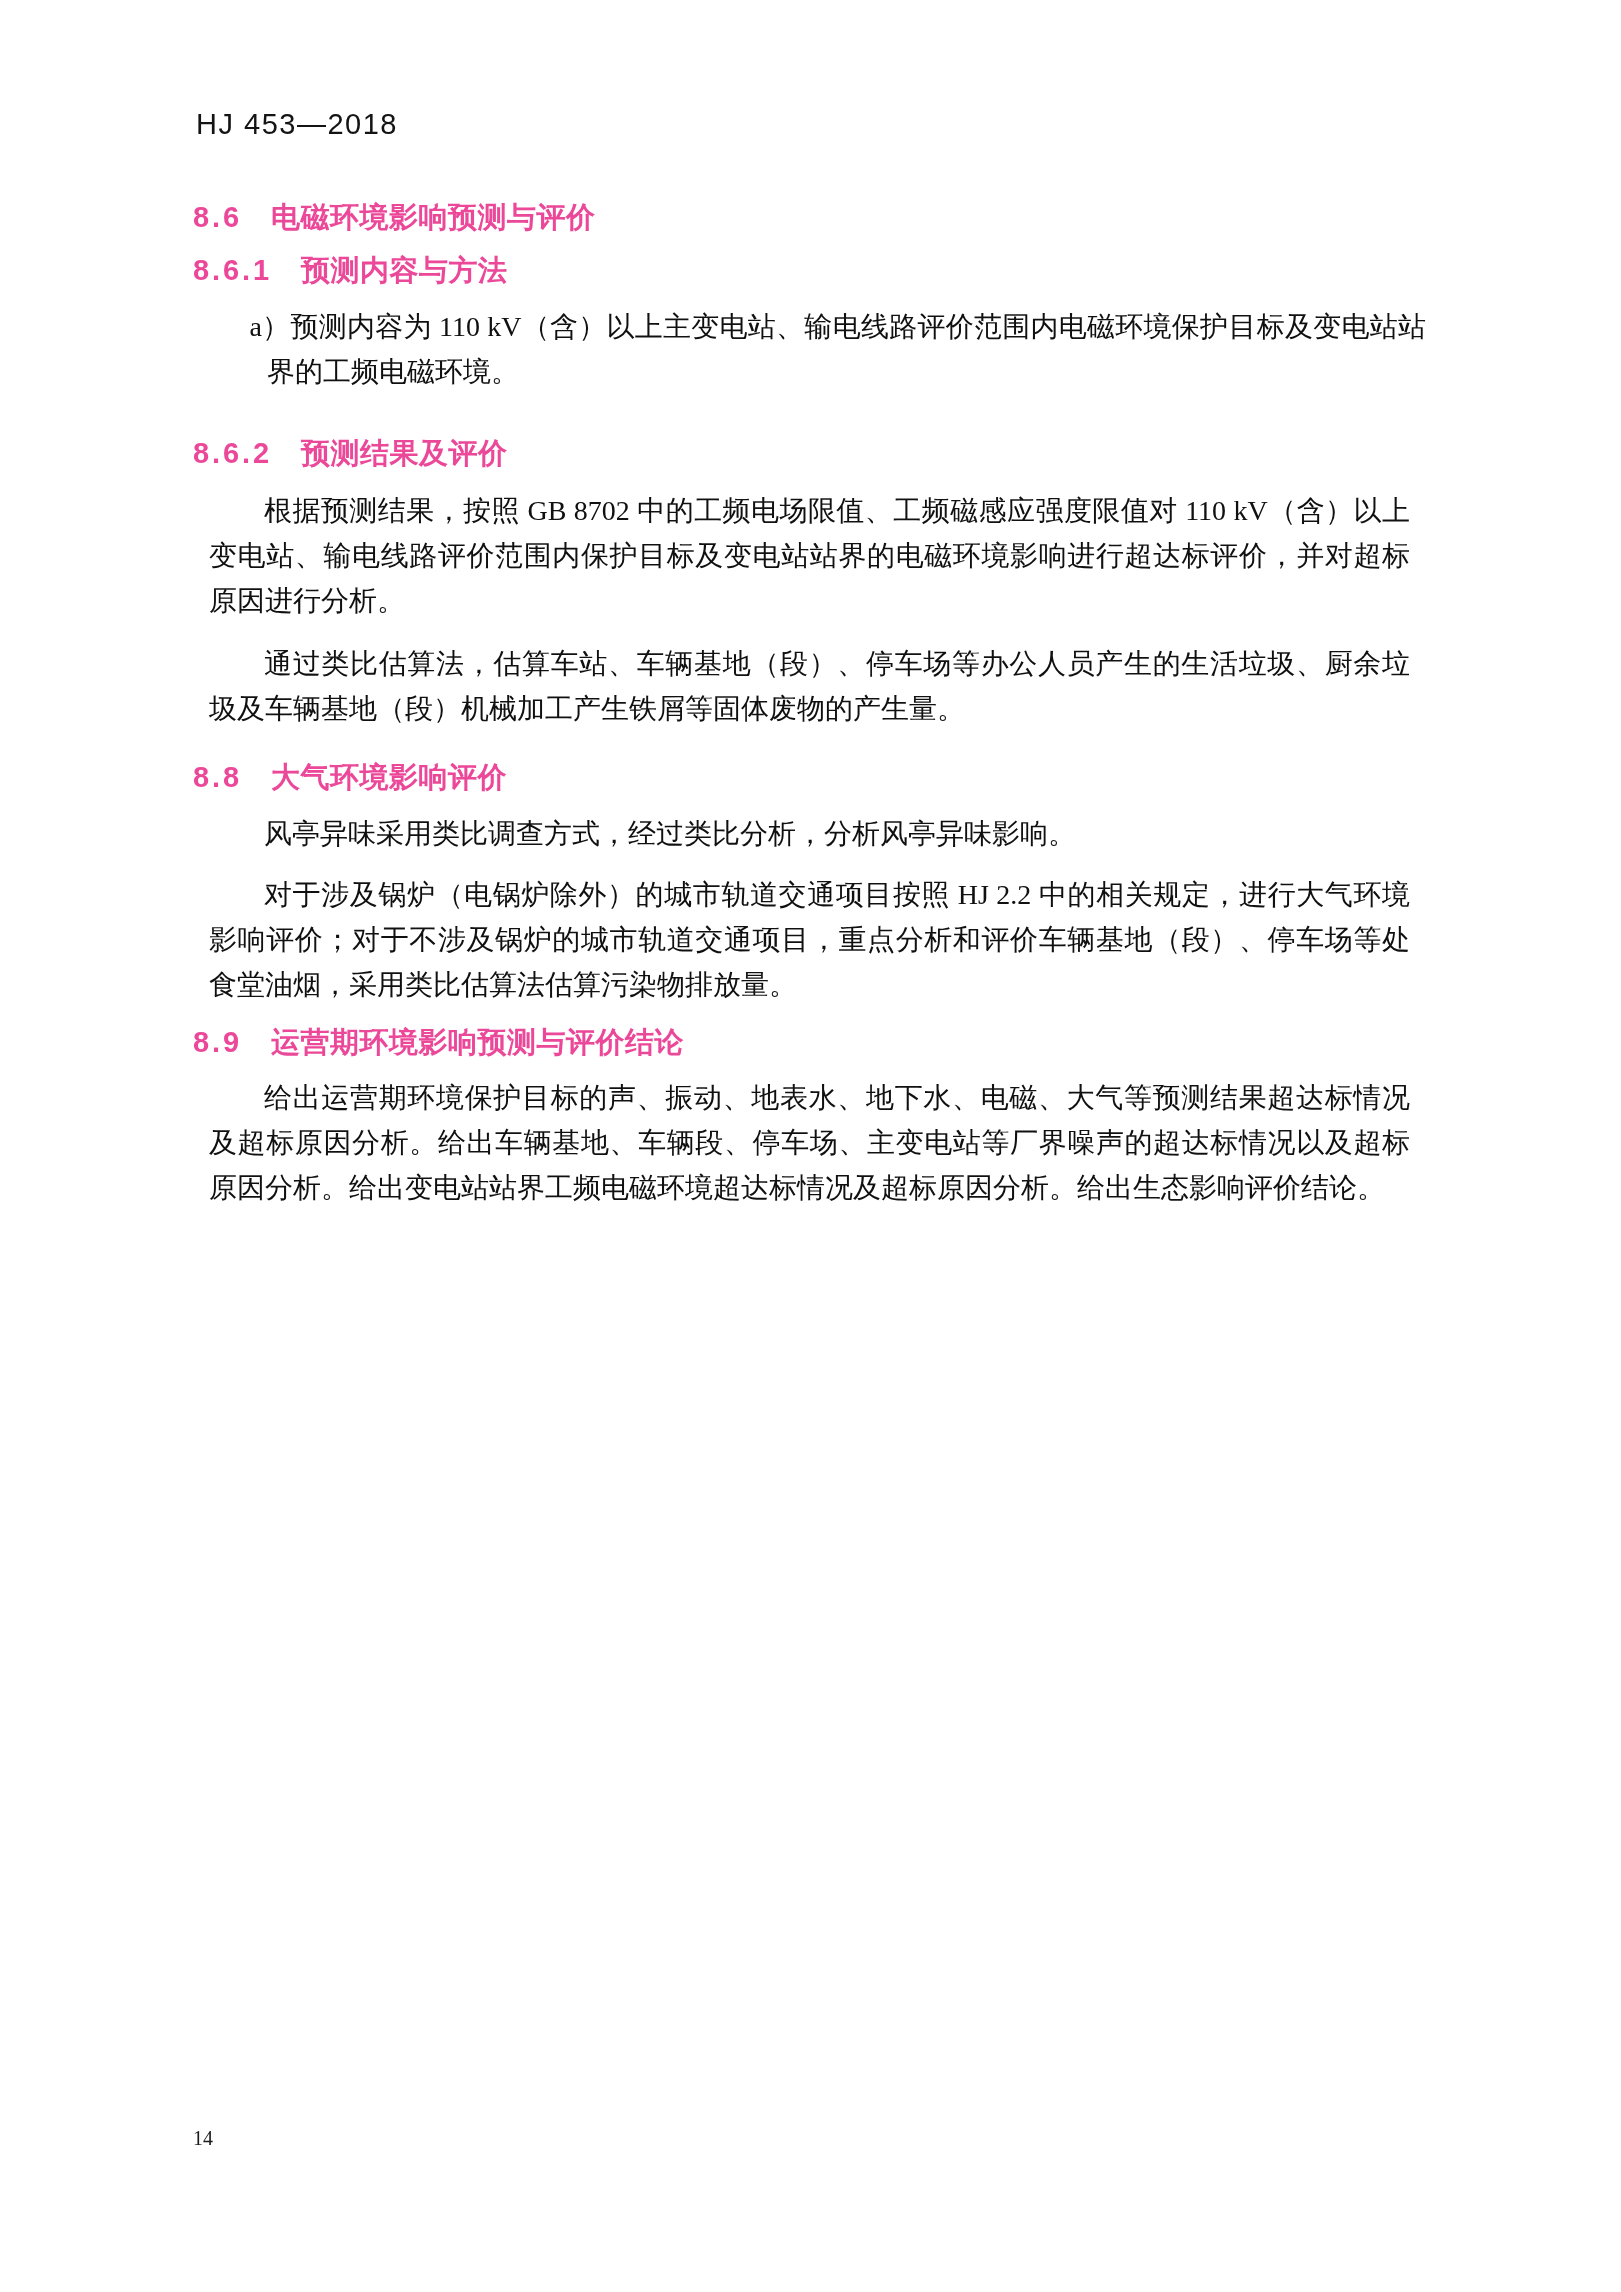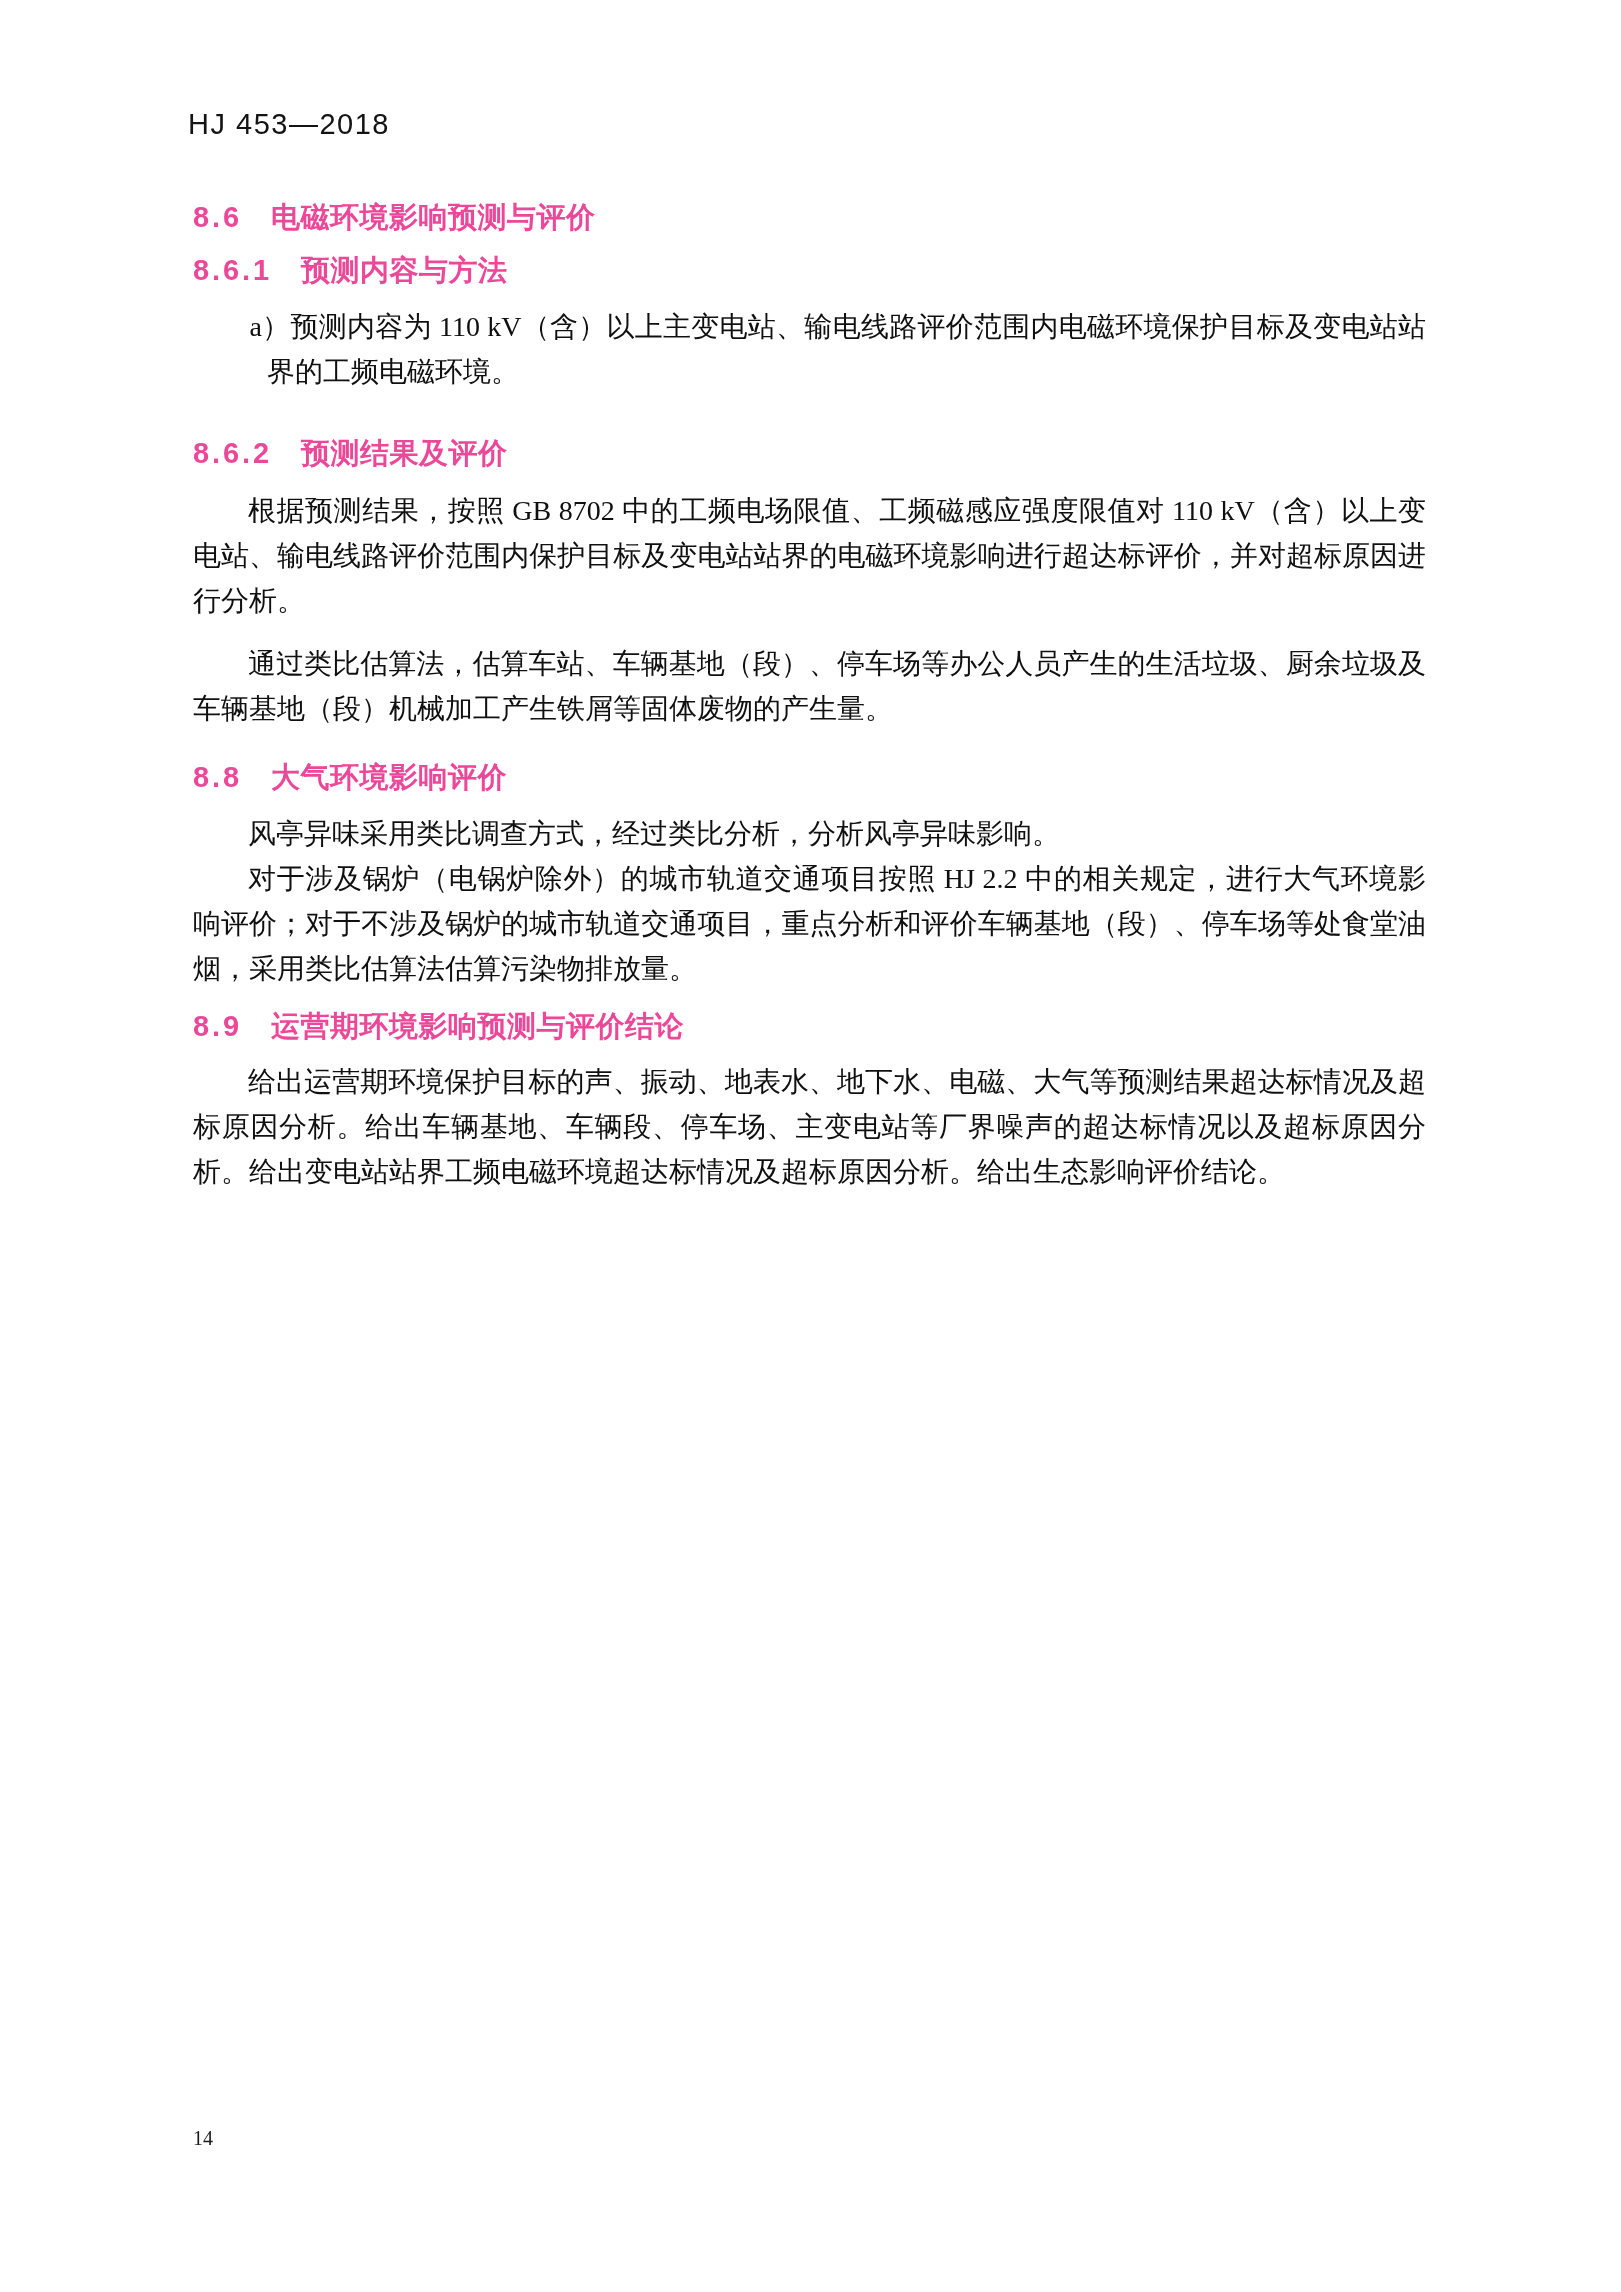--- a/index.html
+++ b/index.html
@@ -5,21 +5,21 @@
   html,body { margin:0; padding:0; background:#ffffff; }
   .page {
     position:relative;
     width:1621px; height:2293px;
     background:#ffffff;
     color:#111;
     font-family:"Liberation Serif","DejaVu Serif",serif;
     overflow:hidden;
   }
   .doc-header {
-    position:absolute; left:188px; top:108px;
+    position:absolute; left:196px; top:108px;
     font-family:"Liberation Sans","DejaVu Sans",sans-serif;
     font-size:29px; line-height:33px; font-weight:400;
     letter-spacing:1.5px;
     color:#141414;
   }
   .content {
     position:absolute; left:193px; top:141px; width:1233px;
   }
   .heading {
     font-family:"Liberation Sans","DejaVu Sans",sans-serif;
@@ -31,21 +31,21 @@
   .h-title { letter-spacing:0.5px; }
   .m60 { margin-top:59px; }
   .m32 { margin-top:31px; }
   .m30 { margin-top:29px; }
   .m28 { margin-top:18px; }
   .m26 { margin-top:42px; }
   .para {
     font-size:28px; line-height:45px;
     text-align:justify; text-justify:inter-ideograph;
     text-indent:55px;
-    margin:0;
+    margin:16px;
     color:#101010;
   }
   .mt18 { margin-top:17.6px; }
   .mt16 { margin-top:15.7px; }
   .list { margin:15.7px 0 0 0; padding:0; }
   .list-item {
     font-size:28px; line-height:45px;
     text-align:justify; text-justify:inter-ideograph;
     margin-left:74px; text-indent:-17.6px;
     color:#101010;

